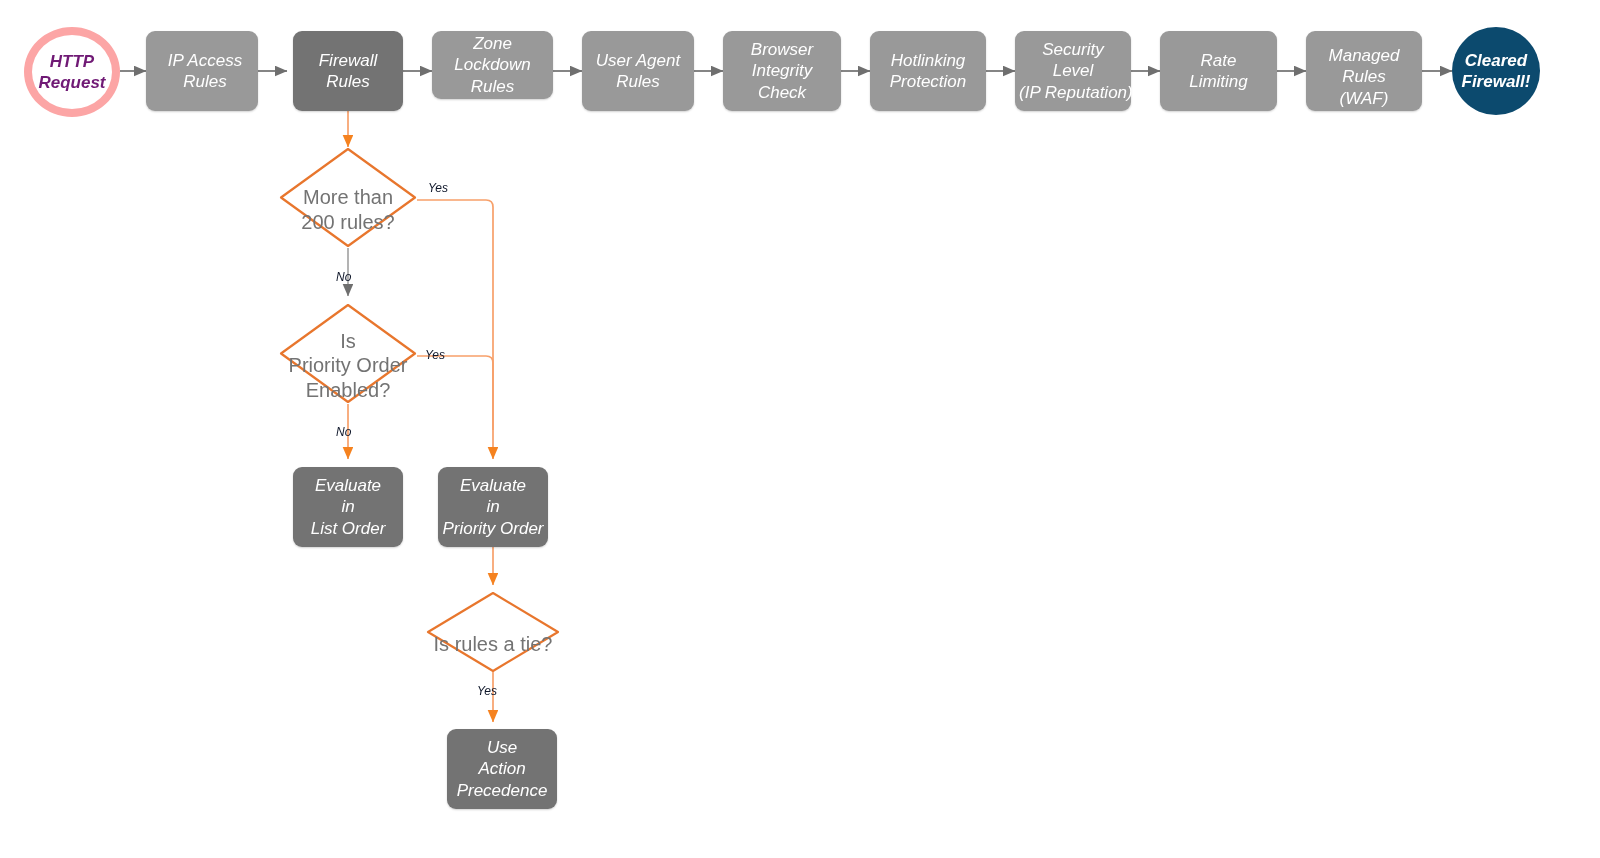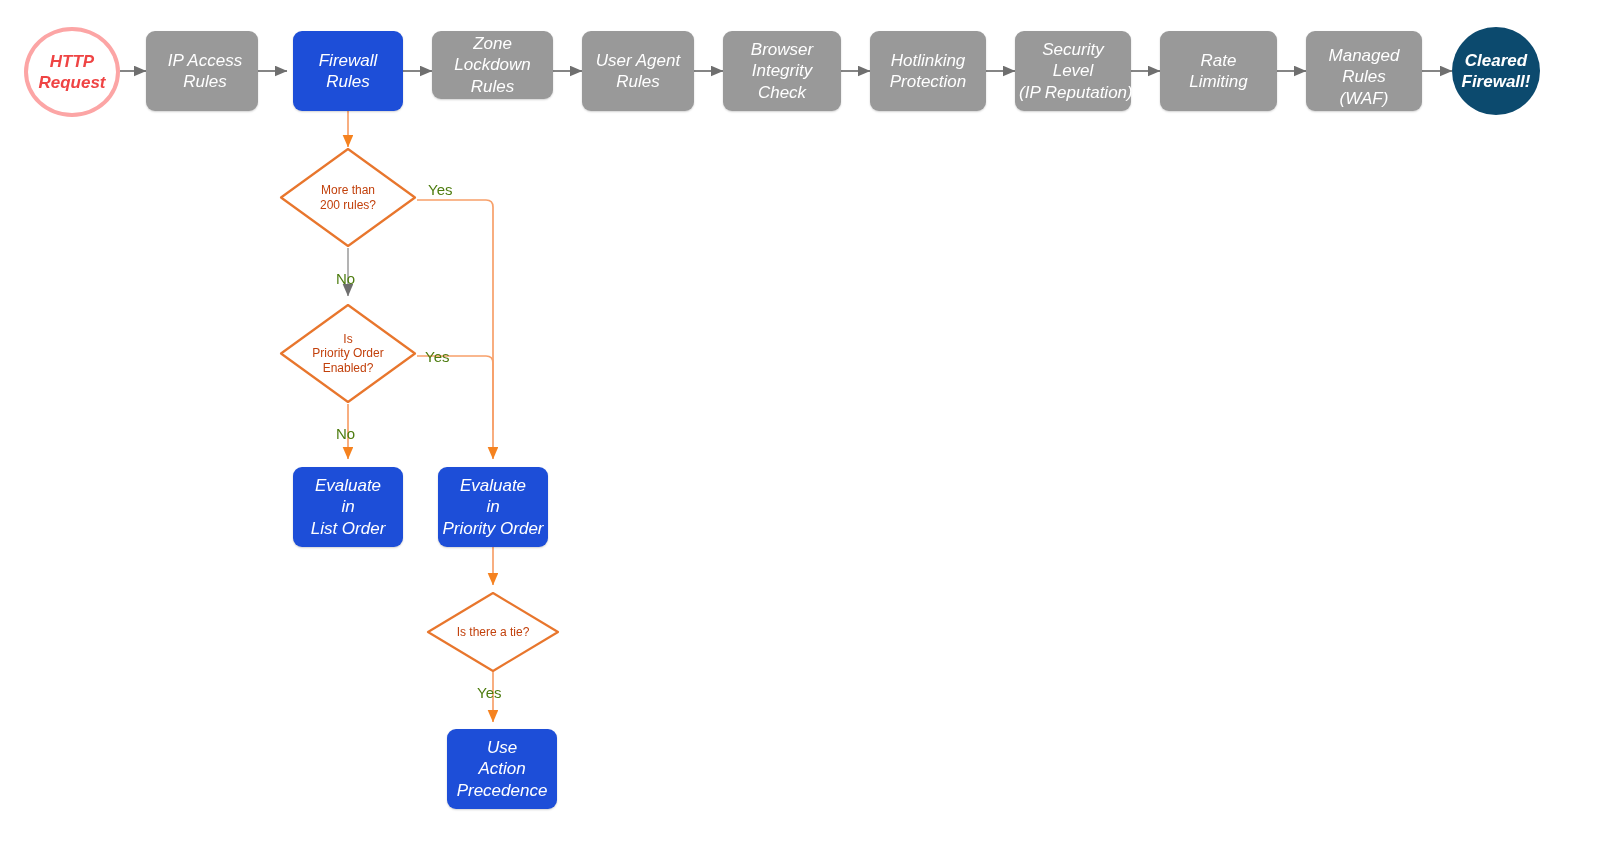--- a/index.html
+++ b/index.html
@@ -41,79 +41,80 @@
   .proc {
     border-radius: 9px;
     line-height: 1.26;
     font-size: 17px;
     font-style: italic;
     color: #ffffff;
     padding: 2px 4px;
     box-shadow: 0 1px 2px rgba(0,0,0,0.18);
   }
   .proc.gray   { background: #999999; }
-  .proc.orange { background: #1d4ed8; }
+  .proc.orange { background: #737373; }
 
   .proc .lbl { width: 100%; }
 
   
   .proc.overflow .lbl {
     white-space: nowrap;
     overflow: visible;
   }
 
   .terminator {
     border-radius: 50%;
     font-size: 17px;
     font-weight: bold;
     font-style: italic;
     line-height: 1.25;
   }
   .terminator.start {
     background: #ffffff;
-    border: 4px solid #fca5a5;
-    color: #ef4444;
+    border: 8px solid #fca5a5;
+    color: #701a75;
   }
   .terminator.end {
     background: #0c4a6e;
     color: #ffffff;
   }
   .terminator .lbl { white-space: nowrap; }
 
   
   .decision {
     position: absolute;
   }
   .decision svg {
     position: absolute;
     left: 0;
     top: 0;
     display: block;
   }
   .decision .lbl {
     position: absolute;
     left: 0;
-    top: 0;
+    top: 12px;
     width: 100%;
     height: 100%;
     display: flex;
     align-items: center;
     justify-content: center;
     text-align: center;
-    font-size: 12px;
-    color: #c2410c;
+    font-size: 20px;
+    color: #737373;
     line-height: 1.22;
     white-space: pre-line;
   }
 
   
   .edge-label {
     position: absolute;
-    font-size: 15px;
-    color: #4d7c0f;
+    font-size: 12px;
+    font-style: italic;
+    color: #0f172a;
     white-space: nowrap;
   }
 </style>
 </head>
 <body>
 
 <div id="canvas">
 
   <svg id="connectors" viewBox="0 0 1600 858" xmlns="http://www.w3.org/2000/svg">
     <defs>
@@ -208,21 +209,21 @@
     <svg width="138" height="101" viewBox="0 0 138 101" xmlns="http://www.w3.org/2000/svg">
       <path d="M69,2 L136,50.5 L69,99 L2,50.5 Z" fill="#ffffff" stroke="#e8762d" stroke-width="2.2" stroke-linejoin="round"></path>
     </svg>
     <span class="lbl">Is<br>Priority Order<br>Enabled?</span>
   </div>
 
   <div class="decision" style="left:426px; top:591px; width:134px; height:82px;">
     <svg width="134" height="82" viewBox="0 0 134 82" xmlns="http://www.w3.org/2000/svg">
       <path d="M67,2 L132,41 L67,80 L2,41 Z" fill="#ffffff" stroke="#e8762d" stroke-width="2.2" stroke-linejoin="round"></path>
     </svg>
-    <span class="lbl">Is there a tie?</span>
+    <span class="lbl">Is rules a tie?</span>
   </div>
 
   <div class="node proc orange" style="left:293px; top:467px; width:110px; height:80px;">
     <span class="lbl">Evaluate<br>in<br>List Order</span>
   </div>
 
   <div class="node proc orange" style="left:438px; top:467px; width:110px; height:80px;">
     <span class="lbl">Evaluate<br>in<br>Priority Order</span>
   </div>
 

